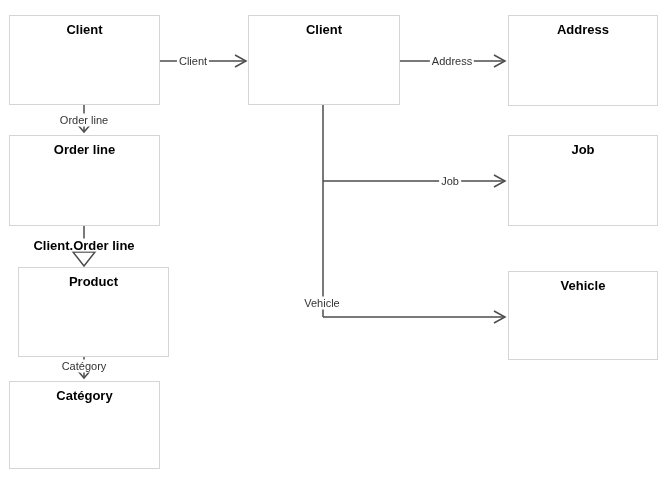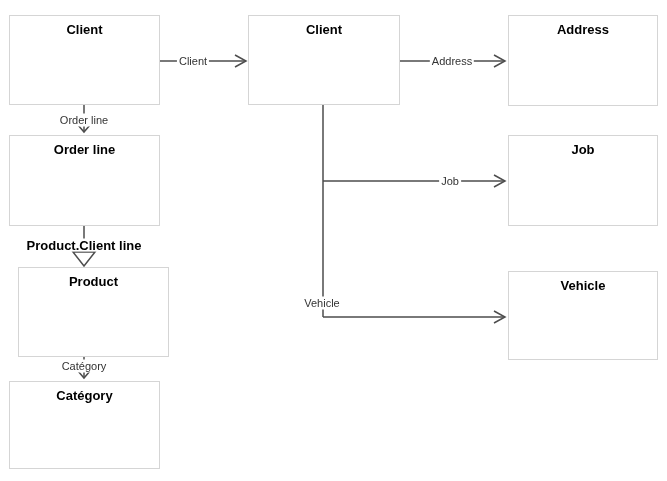--- a/index.html
+++ b/index.html
@@ -131,17 +131,17 @@
     <span class="node-title">Job</span>
   </div>
   <div class="node n-vehicle">
     <span class="node-title">Vehicle</span>
   </div>
 
   <span class="edge-label l-client">Client</span>
   <span class="edge-label l-address">Address</span>
   <span class="edge-label l-orderline">Order line</span>
   <span class="edge-label l-job">Job</span>
-  <span class="edge-label big l-productorderline">Product.Client line</span>
+  <span class="edge-label big l-productorderline">Client.Order line</span>
   <span class="edge-label l-vehicle">Vehicle</span>
   <span class="edge-label l-category">Catégory</span>
 
 </div>
 
 </body></html>

